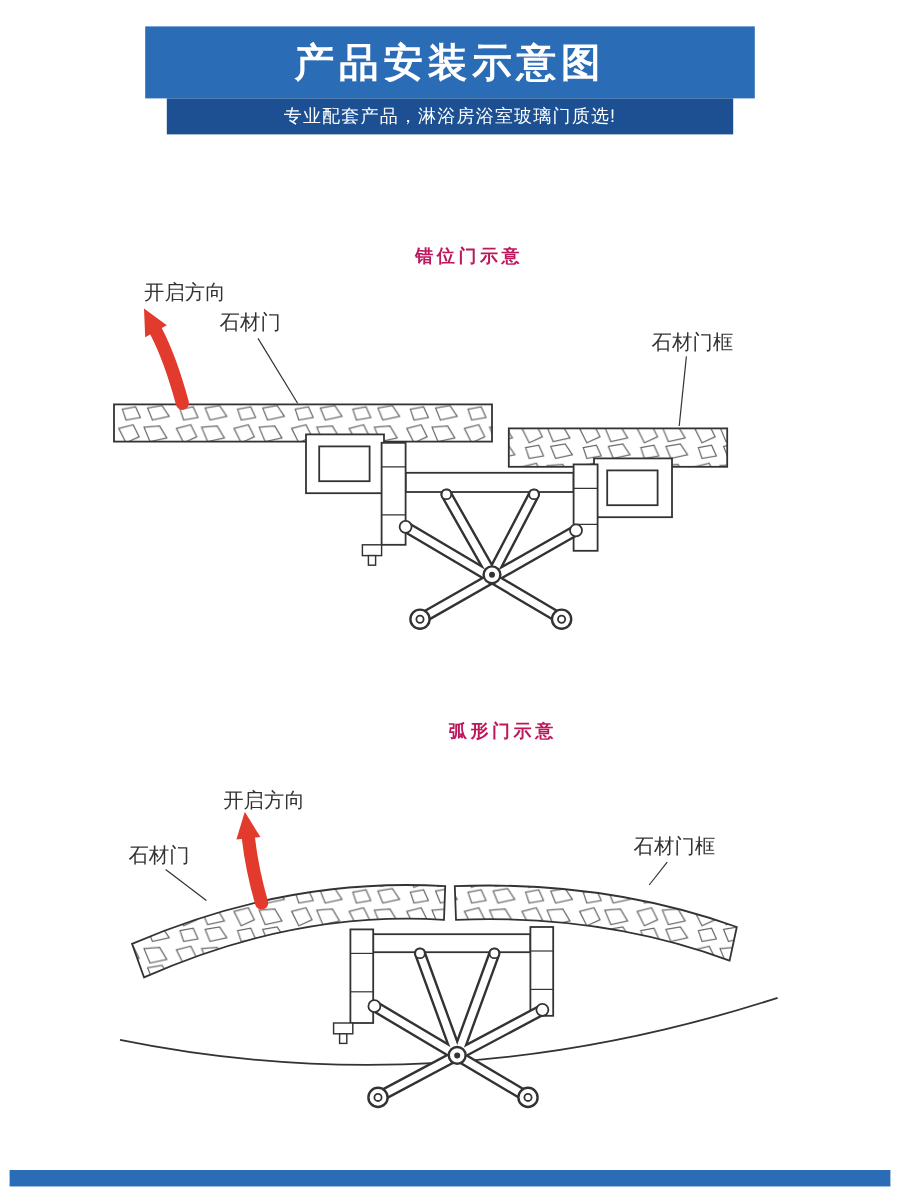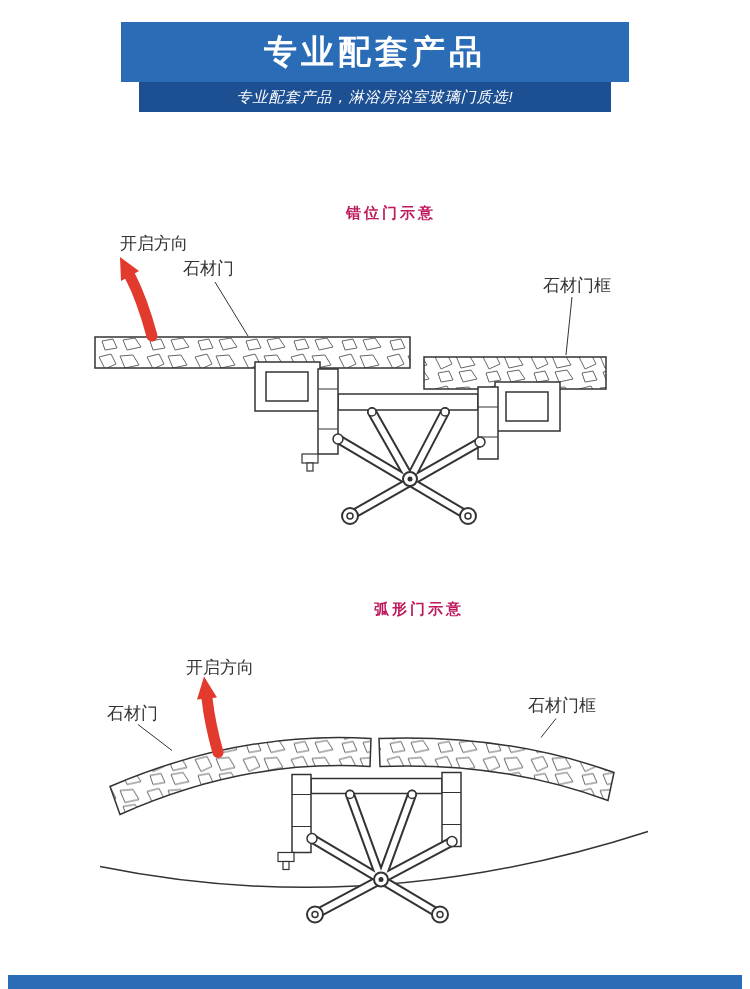--- a/index.html
+++ b/index.html
@@ -11,21 +11,21 @@
   .banner-main {
     height:60px; background:#2a6cb5;
     display:flex; align-items:center; justify-content:center;
   }
   .banner-main h1 {
     margin:0; color:#ffffff; font-size:33px; font-weight:bold; letter-spacing:4px;
   }
   .banner-sub {
     height:30px; background:#1c5093; margin:0 18px;
     display:flex; align-items:center; justify-content:center;
-    color:#ffffff; font-size:15px; letter-spacing:1px;font-style:italic;
+    color:#ffffff; font-size:15px; letter-spacing:1px;
   }
   .section-heading {
     position:absolute; width:100%; text-align:center; margin:16px;
     font-size:15px; font-weight:bold; color:#be185d; letter-spacing:3px;
   }
   #heading1 { top:188px; }
   #heading2 { top:584px;padding-left:28px; }
   svg.diagram { position:absolute; left:0; width:750px; height:335px; }
   #svg1 { top:224px; }
   #svg2 { top:624px; }
@@ -34,21 +34,21 @@
     position:absolute; bottom:0; left:8px; right:8px; height:14px; background:#2a6cb5;
   }
 </style>
 </head>
 <body>
 
 <div class="page">
 
   <div class="banner">
     <div class="banner-main">
-      <h1>专业配套产品</h1>
+      <h1>产品安装示意图</h1>
     </div>
     <div class="banner-sub">
       <span>专业配套产品，淋浴房浴室玻璃门质选!</span>
     </div>
   </div>
 
   <h2 class="section-heading" id="heading1">错位门示意</h2>
 
   <svg id="svg1" class="diagram" viewBox="0 0 750 335">
     <defs>

